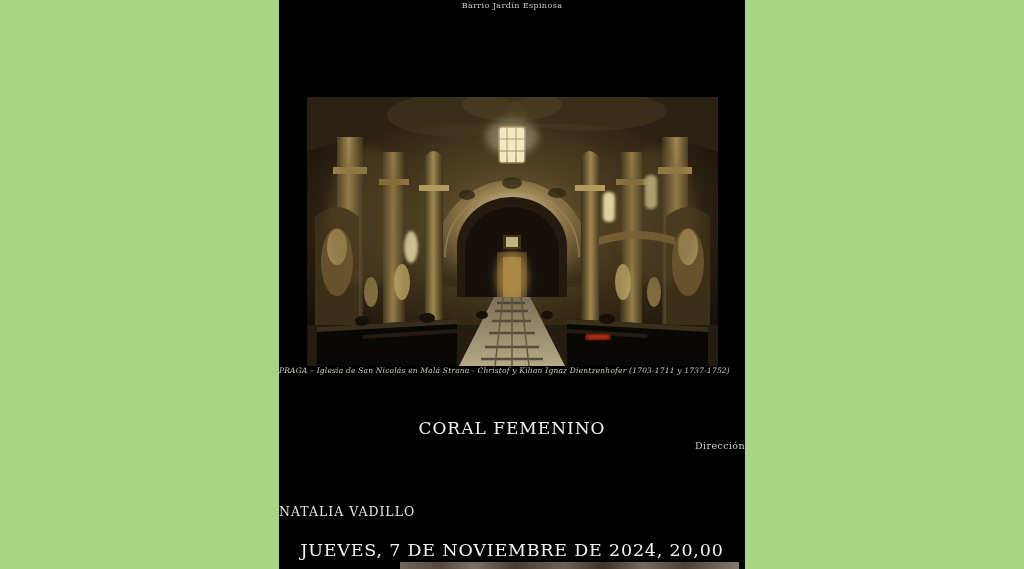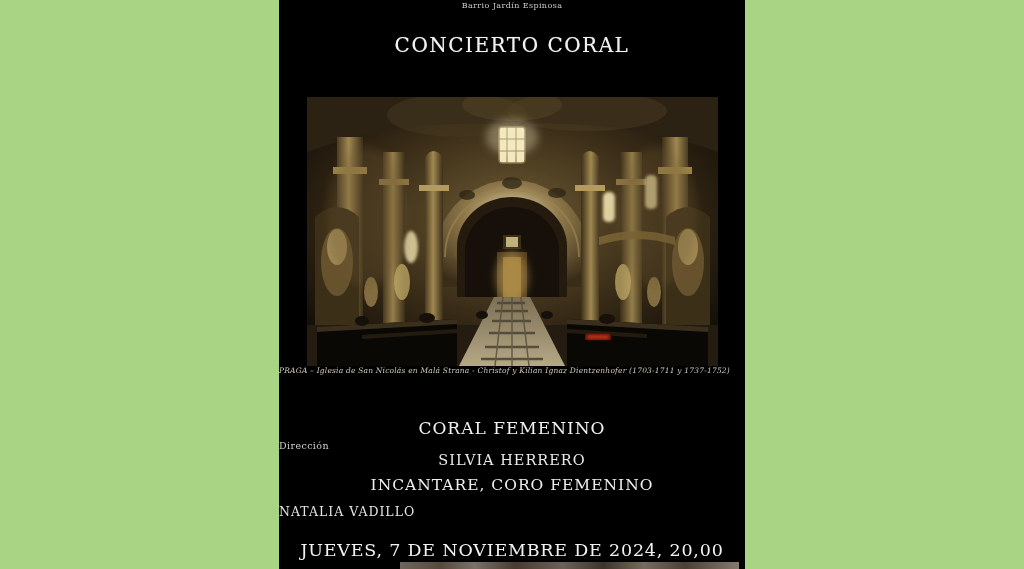--- a/index.html
+++ b/index.html
@@ -30,21 +30,21 @@
   .caption{
     position:absolute;top:366px;left:0;width:100%;
     color:#cfc8bd;font-size:7.5px;font-style:italic;letter-spacing:.2px;
   }
   .credit-1{
     position:absolute;top:418px;left:0;width:100%;
     text-align:center;color:#efefef;font-size:17px;letter-spacing:1px;
   }
   .direction-label{
     position:absolute;top:440px;left:0;width:100%;
-    text-align:left;color:#cfcfcf;font-size:9.5px;letter-spacing:.4px;
+    text-align:right;color:#cfcfcf;font-size:9.5px;letter-spacing:.4px;
   }
   .director-1{
     position:absolute;top:452px;left:0;width:100%;
     text-align:center;color:#e9e9e9;font-size:14.5px;letter-spacing:1px;
   }
   .credit-2{
     position:absolute;top:476px;left:0;width:100%;
     text-align:center;color:#efefef;font-size:15.5px;letter-spacing:1px;
   }
   .director-2{
@@ -63,21 +63,20 @@
   }
 </style>
 </head>
 <body>
 
 <div class="canvas">
   <div class="poster">
 
     <div class="venue-line">Barrio Jardín Espinosa</div>
 
-    <div class="title">CONCIERTO CORAL</div>
 
     <div class="photo">
       <svg width="411" height="269" viewBox="0 0 411 269" xmlns="http://www.w3.org/2000/svg">
         <defs>
           <radialGradient id="naveGlow" cx="50%" cy="45%" r="65%">
             <stop offset="0%" stop-color="#6e5a33"></stop>
             <stop offset="55%" stop-color="#3a2d18"></stop>
             <stop offset="100%" stop-color="#120d07"></stop>
           </radialGradient>
           <linearGradient id="colL" x1="0" y1="0" x2="1" y2="0">
@@ -200,21 +199,19 @@
 
         <rect x="278" y="237" width="26" height="6" rx="1" fill="#5a0d06"></rect>
         <rect x="280" y="238" width="22" height="4" fill="#c33a1a" opacity=".9" filter="url(#soft2)"></rect>
       </svg>
     </div>
 
     <div class="caption">PRAGA – Iglesia de San Nicolás en Malá Strana - Christof y Kilian Ignaz Dientzenhofer (1703-1711 y 1737-1752)</div>
 
     <div class="credit-1">CORAL FEMENINO</div>
     <div class="direction-label">Dirección</div>
-    <div class="director-1">SILVIA HERRERO</div>
-    <div class="credit-2">INCANTARE, CORO FEMENINO</div>
     <div class="director-2">NATALIA VADILLO</div>
 
     <div class="date-line">JUEVES, 7 DE NOVIEMBRE DE 2024, 20,00 HORAS</div>
 
     <div class="next-image-sliver"></div>
   </div>
 </div>
 
 </body></html>

